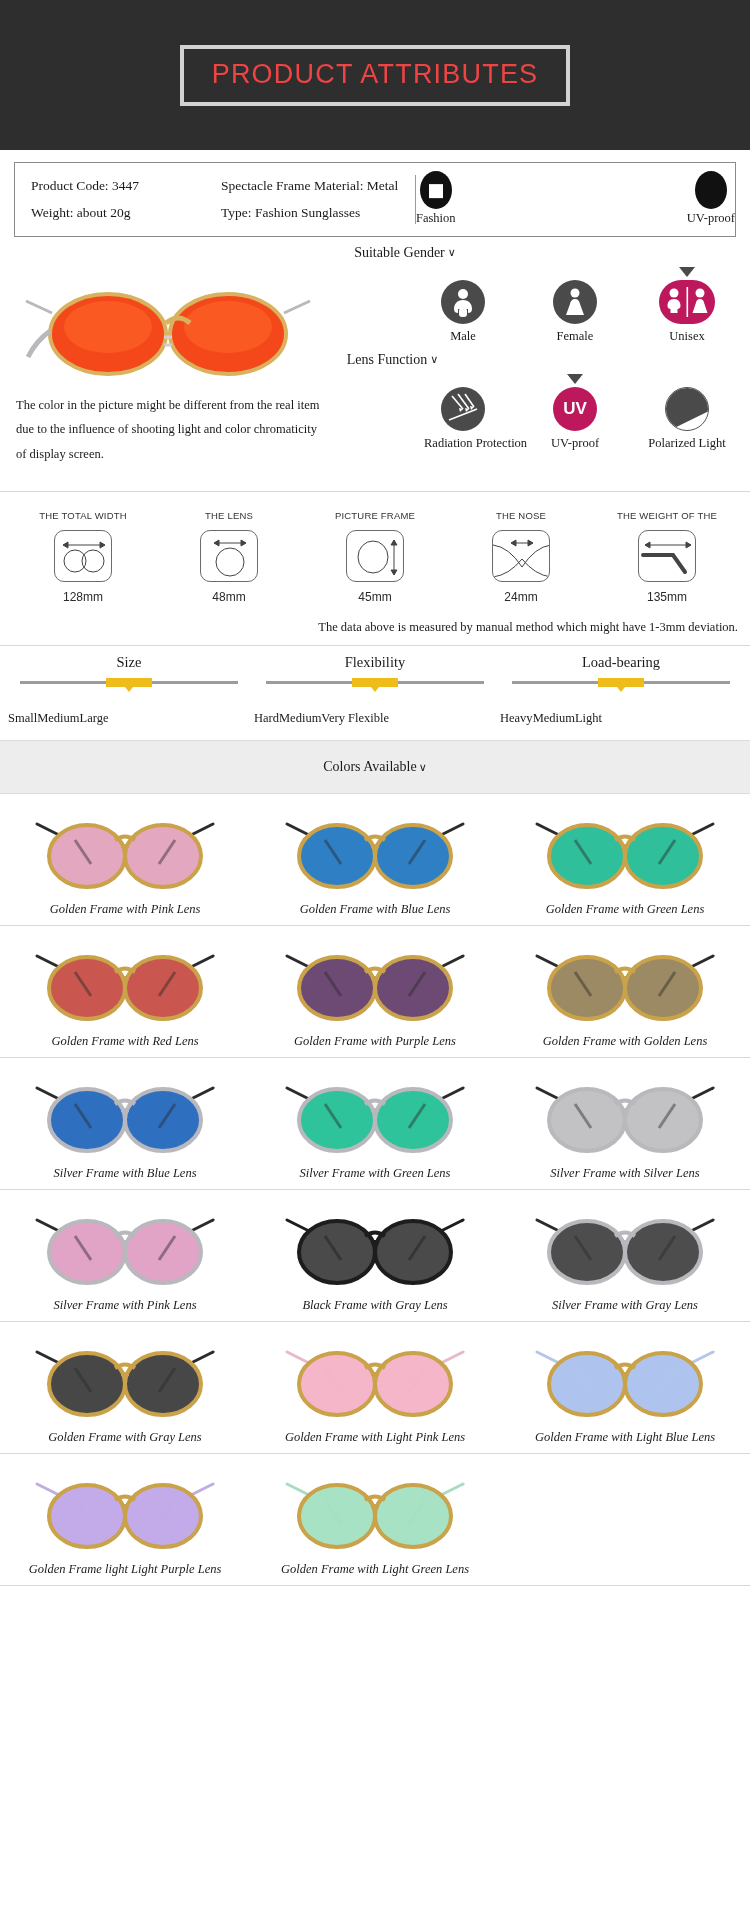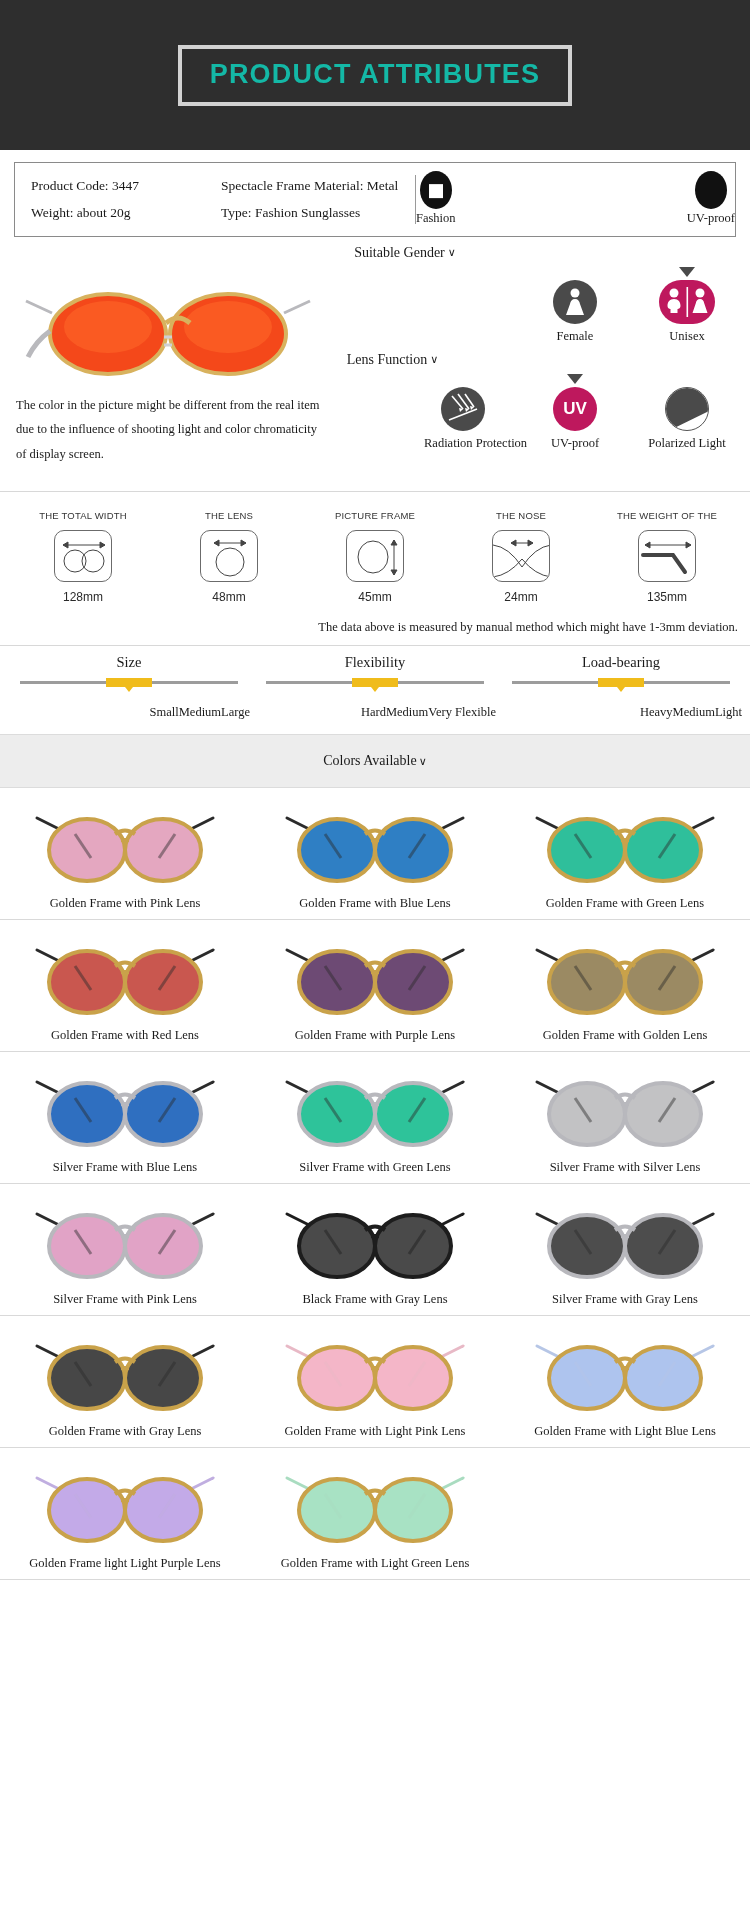--- a/index.html
+++ b/index.html
@@ -19,24 +19,24 @@
     display: flex;
     align-items: center;
     justify-content: center;
   }
   .banner-box {
     border: 4px solid #d2d2d2;
     padding: 10px 28px 12px;
   }
   .banner-title {
     font-family: "Liberation Sans", sans-serif;
-    color: #14b8a6;
+    color: #ef4444;
     font-size: 27px;
     letter-spacing: 1.2px;
-    font-weight: 700;
+    font-weight: 400;
   }
 
   
   .spec-wrap { padding: 12px 14px 4px; }
   .spec-card {
     border: 1px solid #8a8a8a;
     border-radius: 0;
     display: flex;
     align-items: stretch;
     padding: 8px 0;
@@ -234,23 +234,23 @@
     content: "";
     position: absolute;
     left: 50%; top: 9px;
     transform: translateX(-50%);
     border-left: 4px solid transparent;
     border-right: 4px solid transparent;
     border-top: 5px solid #f0bc1b;
   }
   .slider-labels {
     display: flex;
-    justify-content: flex-end;
+    justify-content: flex-start;
     font-size: 12.5px;
-    margin-top: 18px;
+    margin-top: 24px;
     padding: 0 2px;
   }
 
   
   .colors-bar {
     background: #ededed;
     text-align: center;
     padding: 18px 0;
     font-size: 14px;
     border-top: 1px solid #dcdcdc;
@@ -260,20 +260,21 @@
 
   .color-grid { width: 100%; }
   .color-row {
     display: flex;
     border-bottom: 1px solid #d9d9d9;
   }
   .color-cell {
     width: 250px;
     text-align: center;
     padding: 12px 4px 8px;
+    font-style: italic;
   }
   .color-caption {
     font-size: 12.5px;
     margin-top: 4px;
     white-space: nowrap;
   }
 
   
   .g-svg { display: block; margin: 0 auto; }
 </style>
@@ -332,20 +333,31 @@
     <div>The color in the picture might be different from the real item</div>
     <div>due to the influence of shooting light and color chromaticity</div>
     <div>of display screen.</div>
   </div>
 
   <div class="sec-heading heading-gender">
     <span>Suitable Gender</span><span class="chev">∨</span>
   </div>
   <div class="icon-row">
 
+    <div class="icon-cell">
+      <div class="marker hidden"></div>
+      <div class="circ">
+        <svg width="44" height="44" viewBox="0 0 44 44">
+            <circle cx="22" cy="14" r="5" fill="#fff"></circle>
+            <path d="M22 20c-6 0-9 4-9 9 0 3 2 4 4 4v-4h10v4c2 0 4-1 4-4 0-5-3-9-9-9z" fill="#fff"></path>
+            <rect x="18" y="28" width="8" height="9" rx="3" fill="#fff"></rect>
+          </svg>
+      </div>
+      <div class="icon-label">Male</div>
+    </div>
 
     <div class="icon-cell">
       <div class="marker hidden"></div>
       <div class="circ">
         <svg width="44" height="44" viewBox="0 0 44 44">
             <circle cx="22" cy="13" r="4.5" fill="#fff"></circle>
             <path d="M22 19c-3 0-4.5 2-5 5l-4 11h18l-4-11c-.5-3-2-5-5-5z" fill="#fff"></path>
           </svg>
       </div>
       <div class="icon-label">Female</div>

